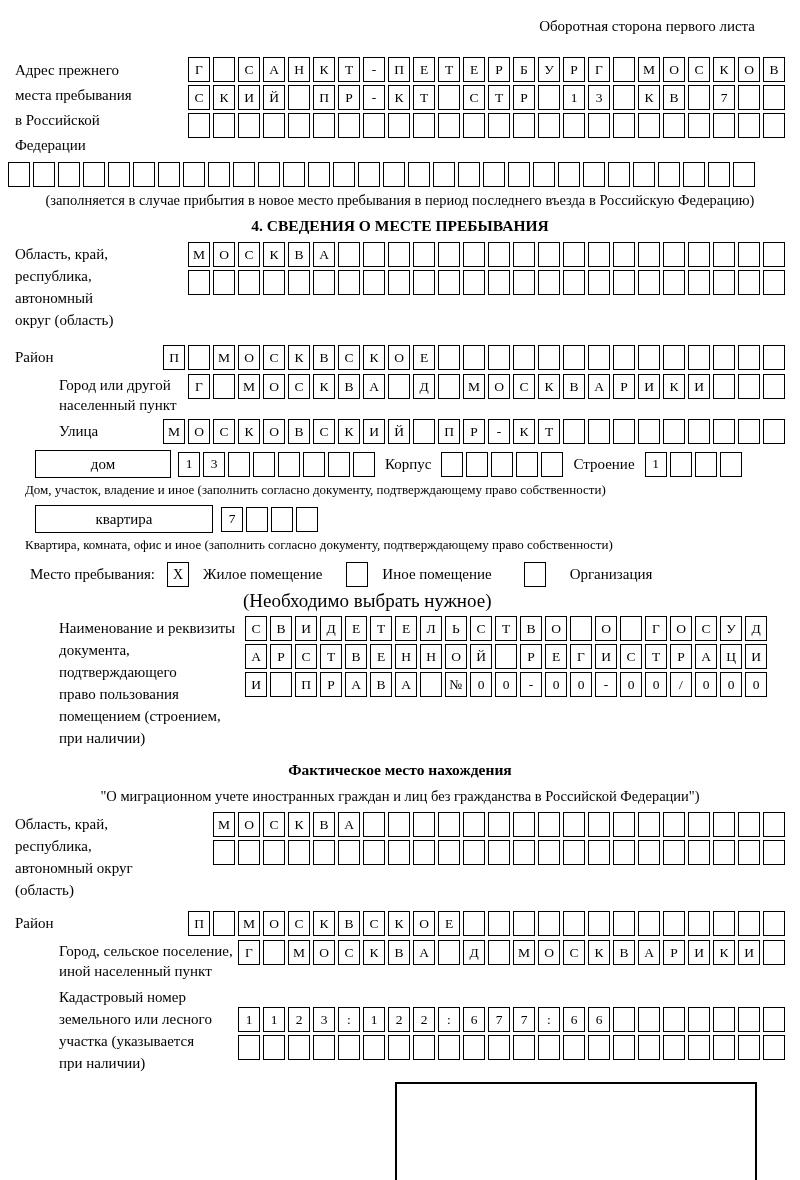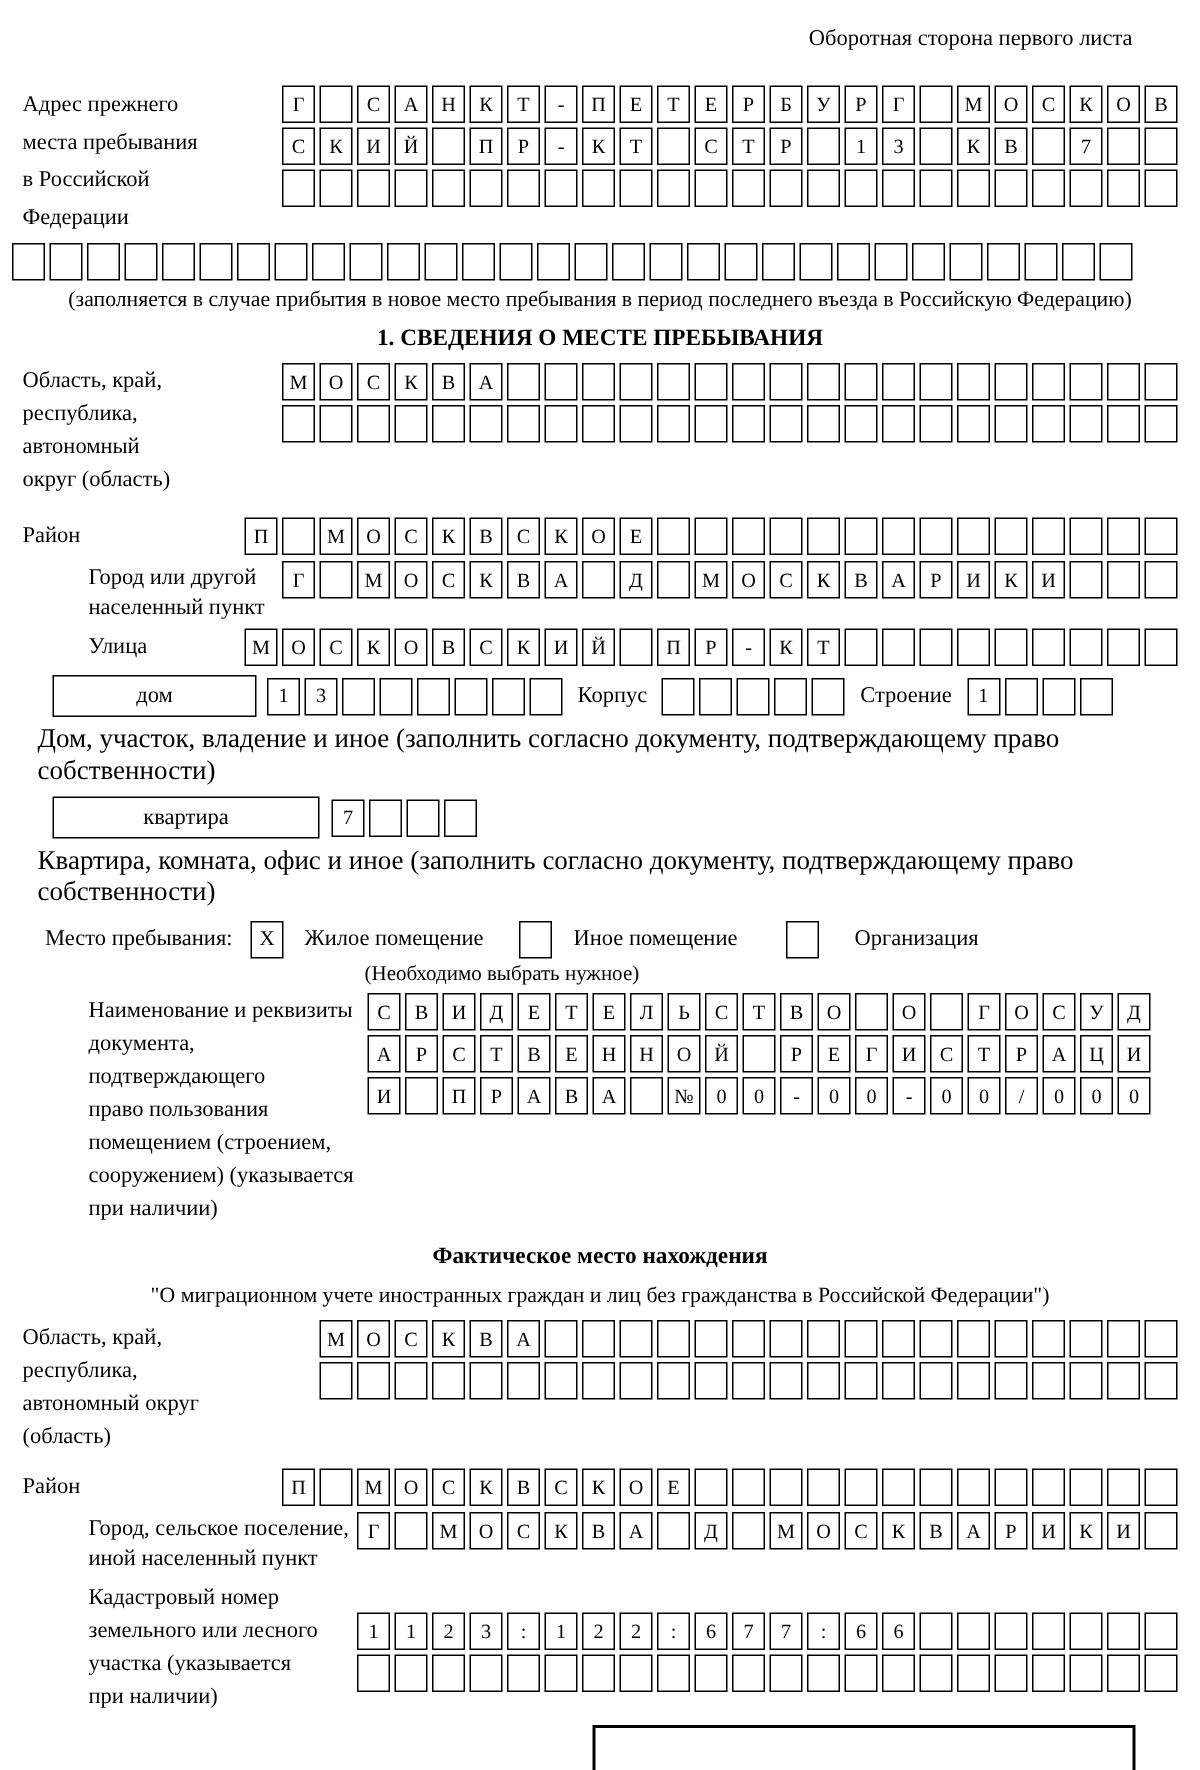--- a/index.html
+++ b/index.html
@@ -19,28 +19,28 @@
   .sec-title{text-align:center;font-weight:bold;font-size:15.5px;margin:8px 0 7px 0;}
 
   .mt6{margin-top:6px;} .mt4{margin-top:4px;margin-left:44px;} .mt10{margin-top:10px;} .mt14{margin-top:14px;}
 
   
   .house-row{display:flex;align-items:center;gap:7px;margin:6px 25px 0 35px;}
   .widebox{box-sizing:border-box;height:28px;border:1.6px solid #000;display:flex;align-items:center;justify-content:center;font-size:15px;background:#fff;}
   .box-house{width:136px;}
   .box-apt{width:178px;}
   .inline-lbl{font-size:15px;white-space:nowrap;padding:0 3px;}
-  .sub-note{font-size:18px;margin:4px 25px 0 25px;}
+  .sub-note{font-size:13px;margin:4px 25px 0 25px;}
   .apt-row{display:flex;align-items:center;gap:8px;margin:7px 25px 0 35px;}
 
   
   .stay-row{display:flex;align-items:center;margin:9px 25px 0 30px;font-size:15px;}
   .cb{box-sizing:border-box;width:22px;height:25px;border:1.8px solid #000;display:flex;align-items:center;justify-content:center;font-size:14px;margin:0 14px 0 12px;background:#fff;}
   .opt{white-space:nowrap;}
-  .stay-note{font-size:14px;margin:3px 0 0 243px;}
+  .stay-note{font-size:19px;margin:3px 0 0 243px;}
 
   
   .fact-note{text-align:center;font-size:14.5px;line-height:20px;margin-top:2px;}
 
   
   .confirm-box{box-sizing:border-box;width:362px;height:176px;border:2px solid #000;margin:8px 0 0 395px;background:#fff;}
 </style>
 </head>
 <body>
 
@@ -163,21 +163,21 @@
       <span class="cell"></span>
       <span class="cell"></span>
       <span class="cell"></span>
       <span class="cell"></span>
       <span class="cell"></span>
       <span class="cell"></span>
     </div>
 </div>
 <div class="note-center">(заполняется в случае прибытия в новое место пребывания в период последнего въезда в Российскую Федерацию)</div>
 
-<div class="sec-title">1. СВЕДЕНИЯ О МЕСТЕ ПРЕБЫВАНИЯ</div>
+<div class="sec-title">4. СВЕДЕНИЯ О МЕСТЕ ПРЕБЫВАНИЯ</div>
 
 <div class="field">
   <div class="lbl">
       <div>Область, край,</div>
       <div>республика,</div>
       <div>автономный</div>
       <div>округ (область)</div>
     </div>
   <div class="cellcol">
     <div class="row">
@@ -391,21 +391,20 @@
   <span class="opt">Организация</span>
 </div>
 <div class="stay-note">(Необходимо выбрать нужное)</div>
 
 <div class="field mt4">
   <div class="lbl">
       <div>Наименование и реквизиты</div>
       <div>документа, подтверждающего</div>
       <div>право пользования</div>
       <div>помещением (строением,</div>
-      <div>сооружением) (указывается</div>
       <div>при наличии)</div>
     </div>
   <div class="cellcol" style="margin-right:18px;">
     <div class="row">
         <span class="cell">С</span>
         <span class="cell">В</span>
         <span class="cell">И</span>
         <span class="cell">Д</span>
         <span class="cell">Е</span>
         <span class="cell">Т</span>

